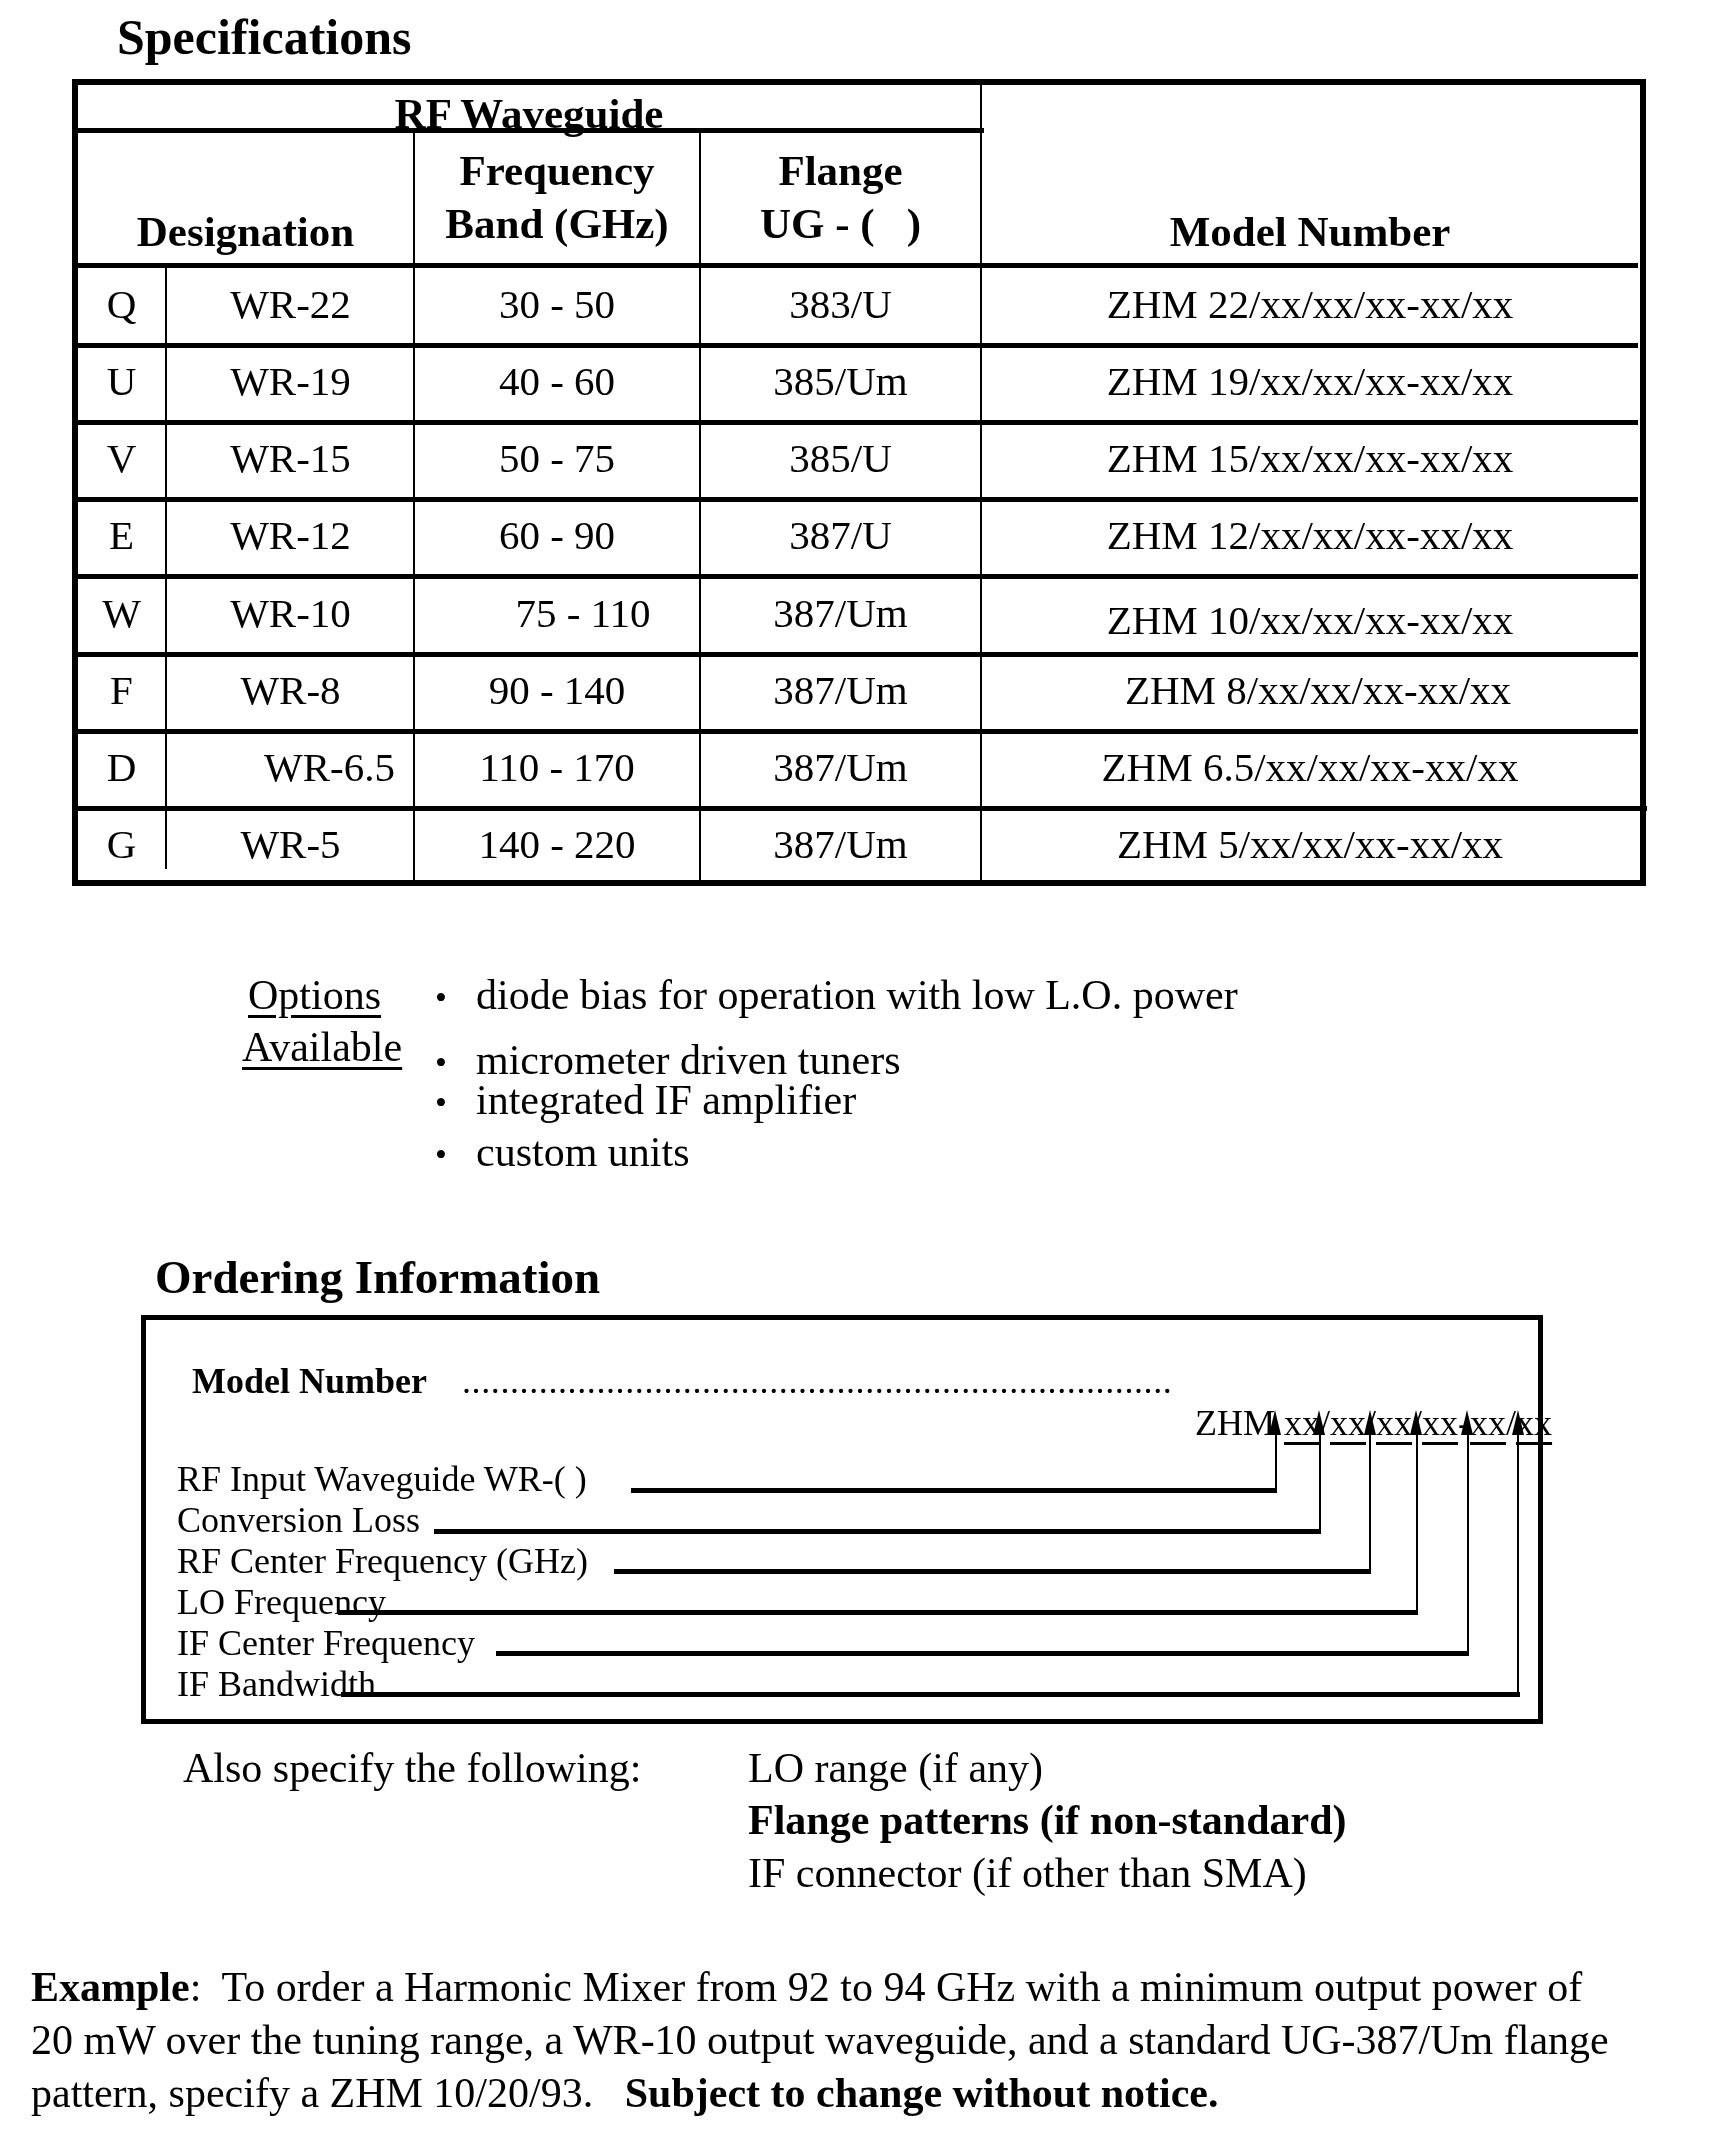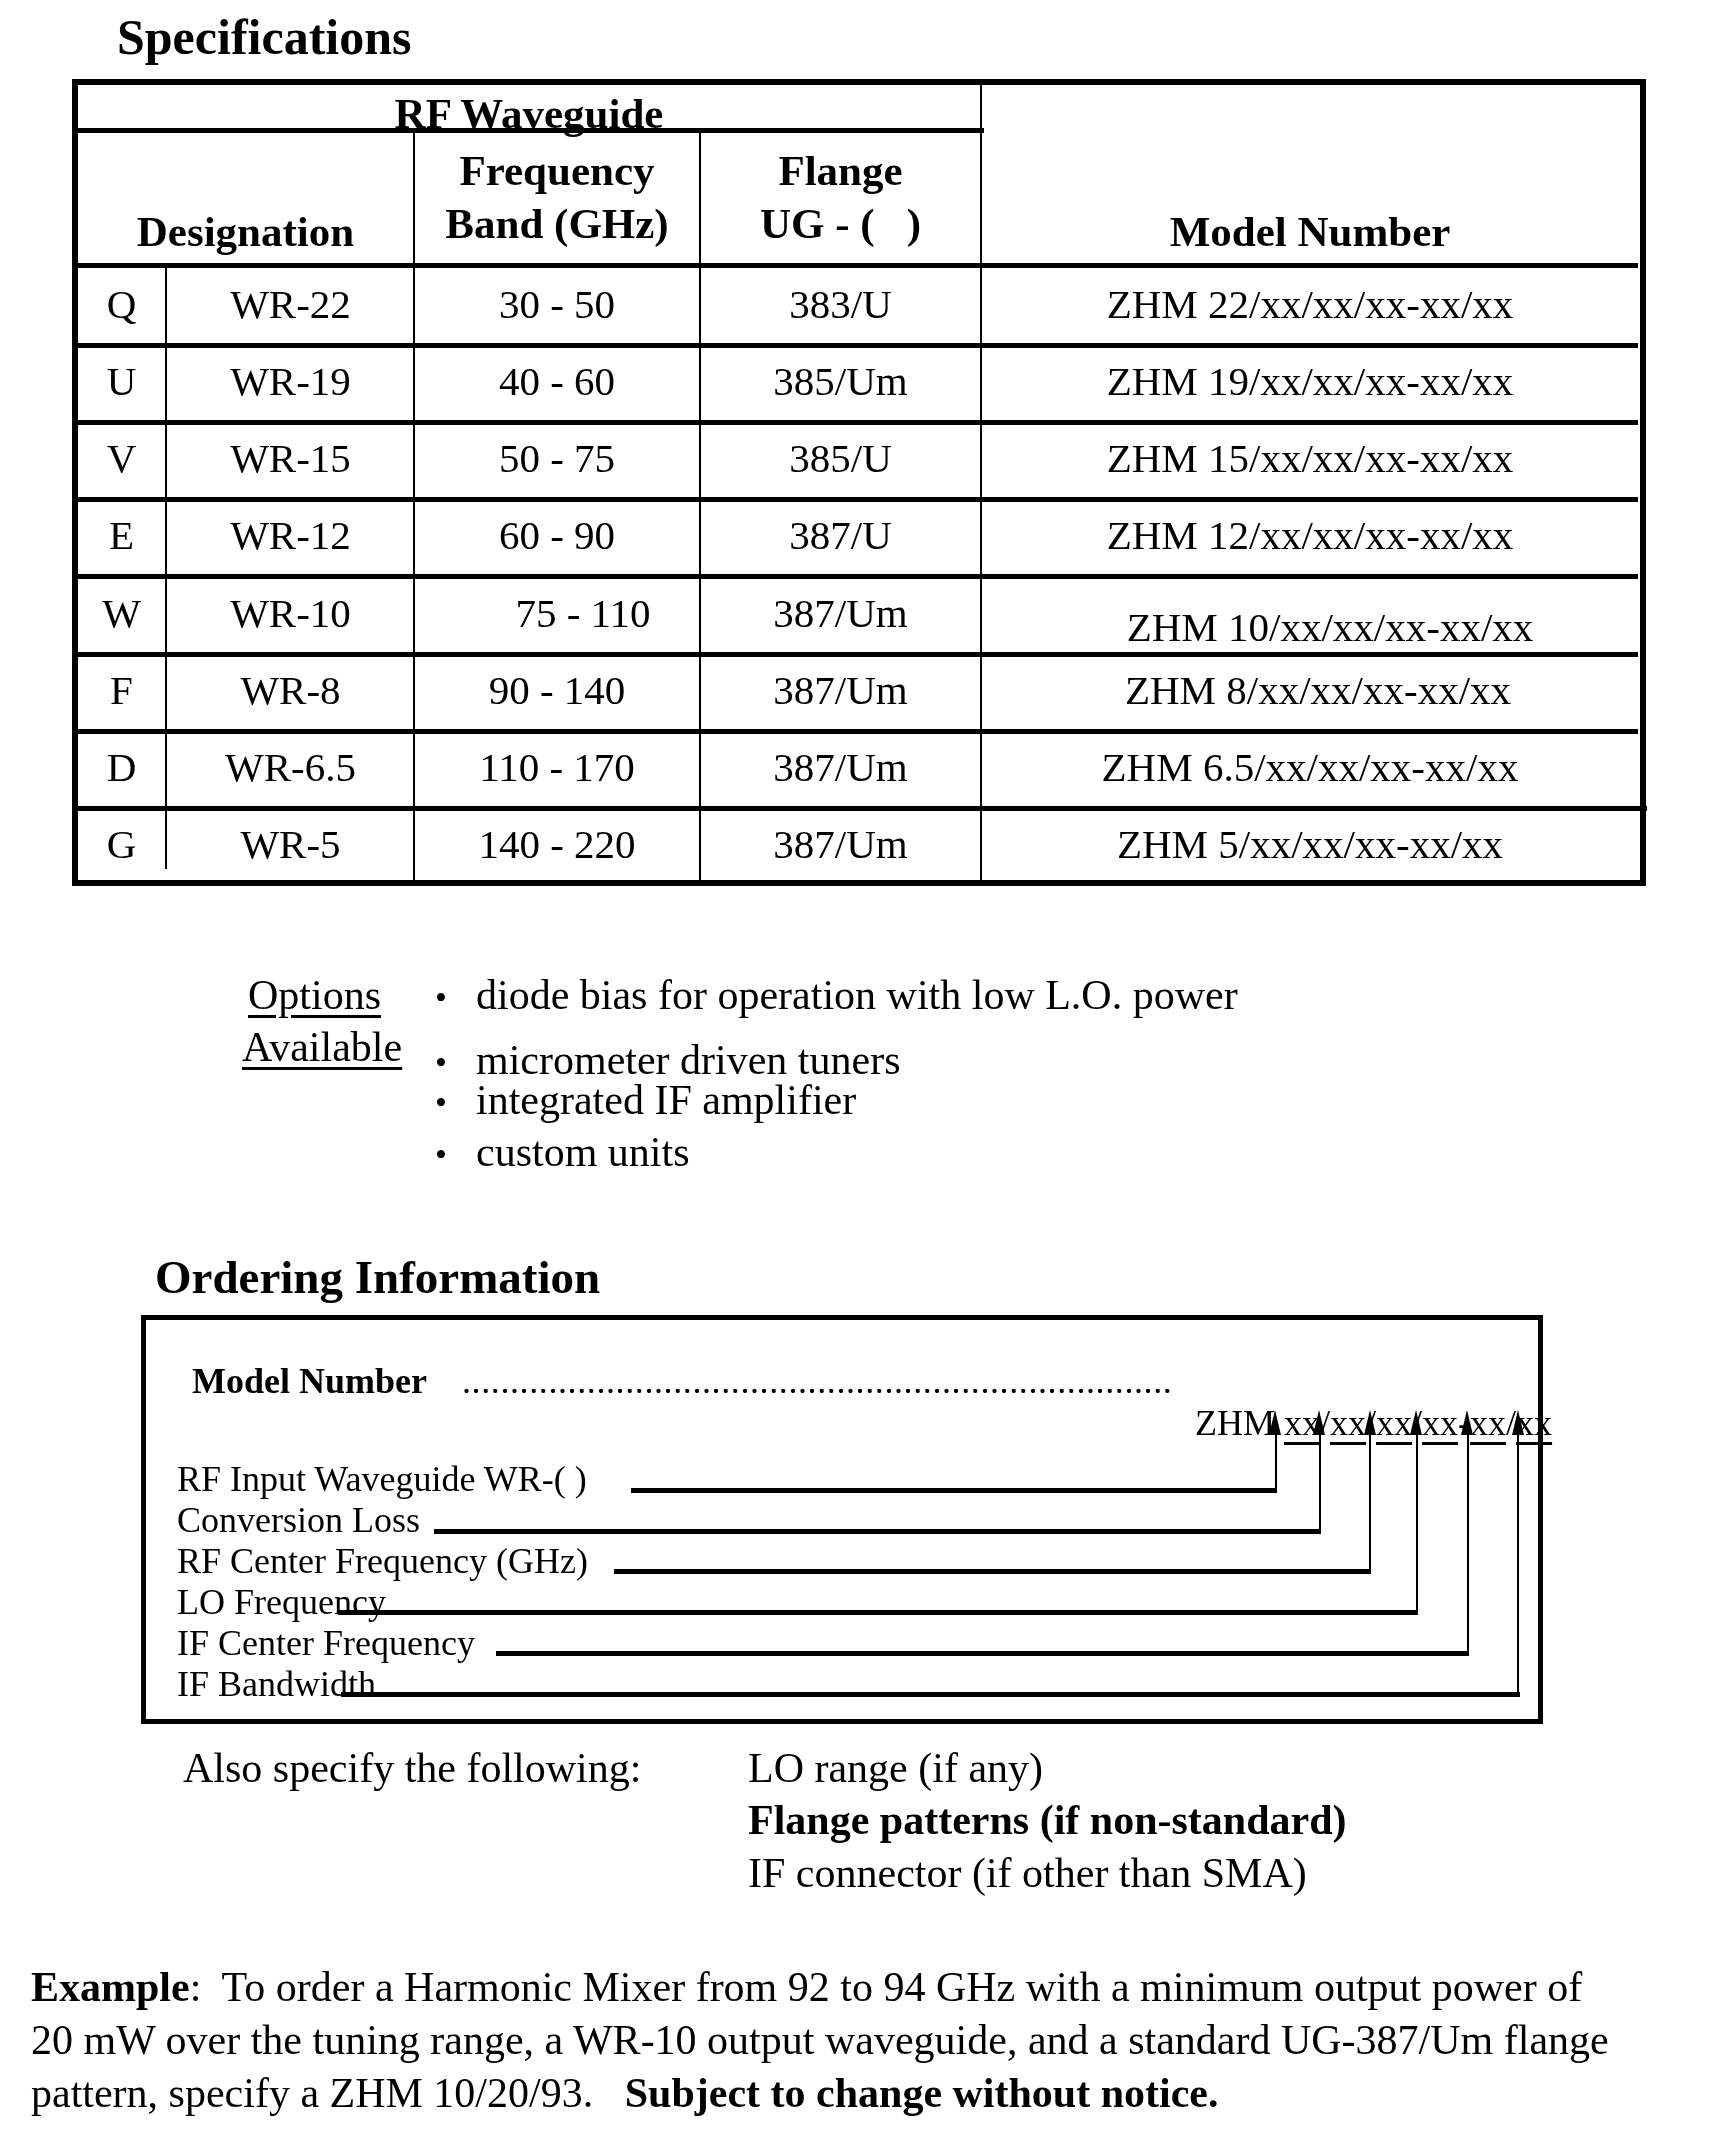--- a/index.html
+++ b/index.html
@@ -106,34 +106,34 @@
         <div class="cell" style="left:337px;top:0;width:284px;height:72px;">60 - 90</div>
         <div class="cell" style="left:623px;top:0;width:279px;height:72px;">387/U</div>
         <div class="cell" style="left:904px;top:0;width:656px;height:72px;">ZHM 12/xx/xx/xx-xx/xx</div>
       </div>
       <div class="hline" style="left:0;top:489px;width:1560px;height:4.5px;"></div>
       <div style="position:absolute;left:0;top:492px;width:1560px;height:77px;">
         <div class="cell" style="left:0px;top:0;width:87px;height:72px;">W</div>
         <div class="cell" style="left:90px;top:0;width:245px;height:72px;">WR-10</div>
         <div class="cell" style="left:337px;top:0;width:336px;height:72px;">75 - 110</div>
         <div class="cell" style="left:623px;top:0;width:279px;height:72px;">387/Um</div>
-        <div class="cell" style="left:904px;top:14px;width:656px;height:72px;padding-left:20px;">ZHM 10/xx/xx/xx-xx/xx</div>
+        <div class="cell" style="left:904px;top:7px;width:656px;height:72px;">ZHM 10/xx/xx/xx-xx/xx</div>
       </div>
       <div class="hline" style="left:0;top:567px;width:1560px;height:4.5px;"></div>
       <div style="position:absolute;left:0;top:569px;width:1560px;height:77px;">
         <div class="cell" style="left:0px;top:0;width:87px;height:72px;">F</div>
         <div class="cell" style="left:90px;top:0;width:245px;height:72px;">WR-8</div>
         <div class="cell" style="left:337px;top:0;width:284px;height:72px;">90 - 140</div>
         <div class="cell" style="left:623px;top:0;width:279px;height:72px;">387/Um</div>
         <div class="cell" style="left:872px;top:0;width:656px;height:72px;padding-left:40px;">ZHM 8/xx/xx/xx-xx/xx</div>
       </div>
       <div class="hline" style="left:0;top:644px;width:1560px;height:4.5px;"></div>
       <div style="position:absolute;left:0;top:646px;width:1560px;height:77px;">
         <div class="cell" style="left:0px;top:0;width:87px;height:72px;">D</div>
-        <div class="cell" style="left:90px;top:0;width:245px;height:72px;">WR-6.5</div>
+        <div class="cell" style="left:90px;top:0;width:245px;height:72px;padding-left:39px;">WR-6.5</div>
         <div class="cell" style="left:337px;top:0;width:284px;height:72px;">110 - 170</div>
         <div class="cell" style="left:623px;top:0;width:279px;height:72px;">387/Um</div>
         <div class="cell" style="left:904px;top:0;width:656px;height:72px;">ZHM 6.5/xx/xx/xx-xx/xx</div>
       </div>
       <div class="hline" style="left:0;top:721px;width:1569px;height:4.5px;"></div>
       <div style="position:absolute;left:0;top:723px;width:1560px;height:77px;">
         <div class="cell" style="left:0px;top:0;width:87px;height:72px;">G</div>
         <div class="cell" style="left:90px;top:0;width:245px;height:72px;">WR-5</div>
         <div class="cell" style="left:337px;top:0;width:284px;height:72px;">140 - 220</div>
         <div class="cell" style="left:623px;top:0;width:279px;height:72px;">387/Um</div>

